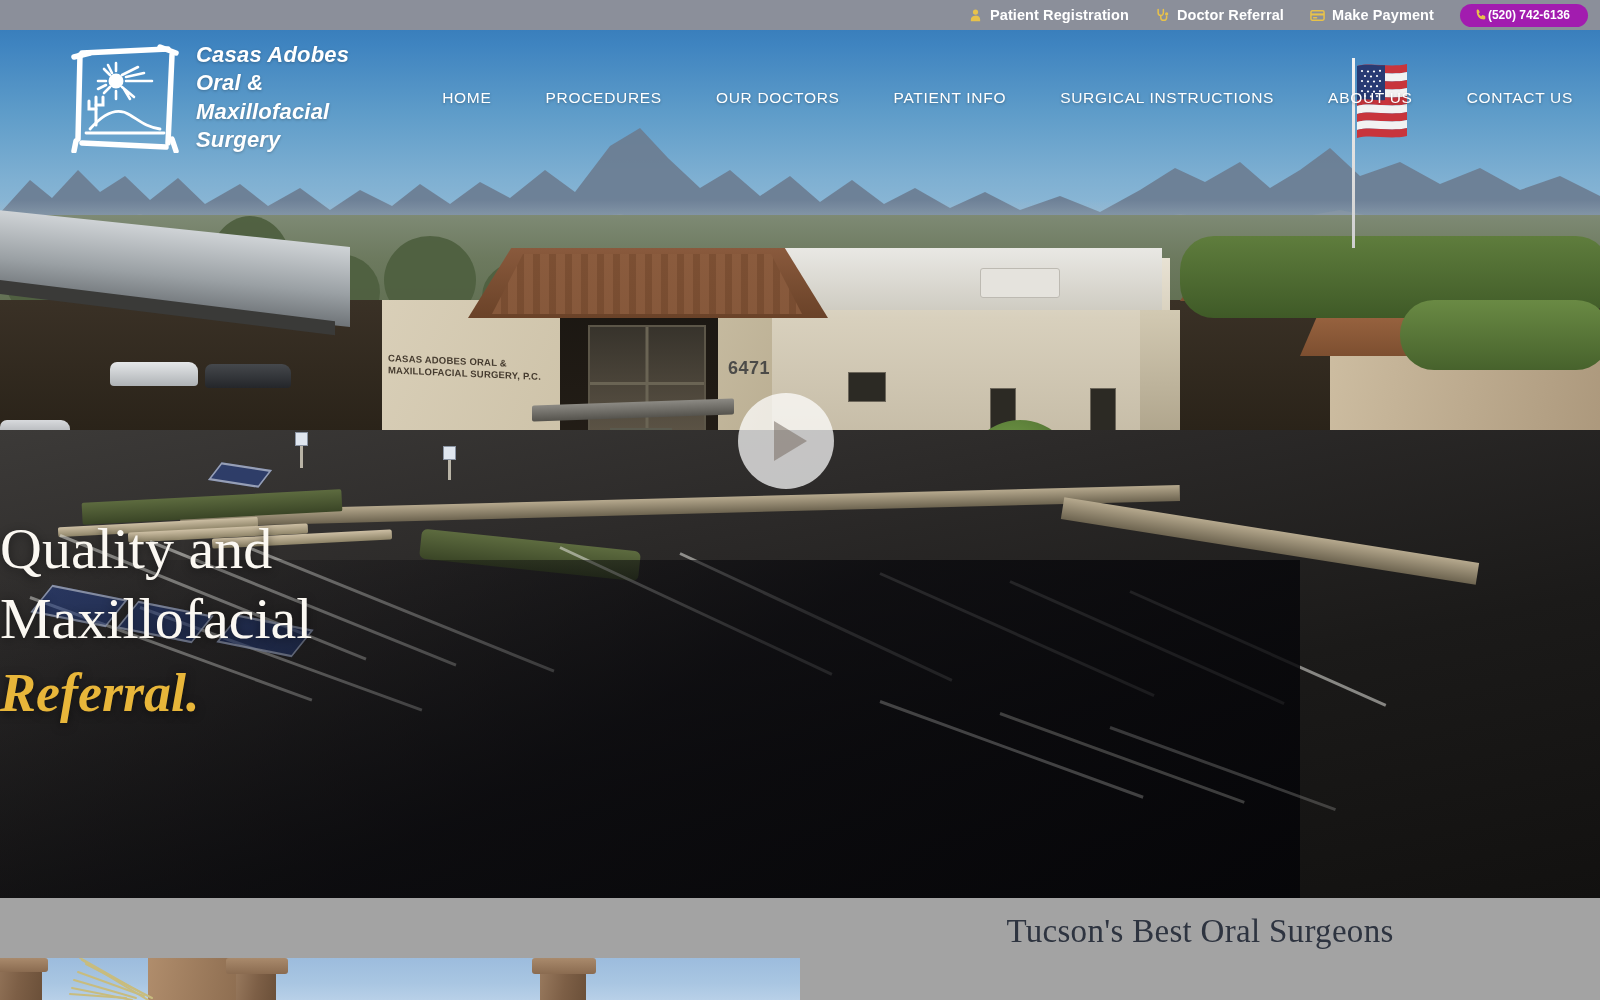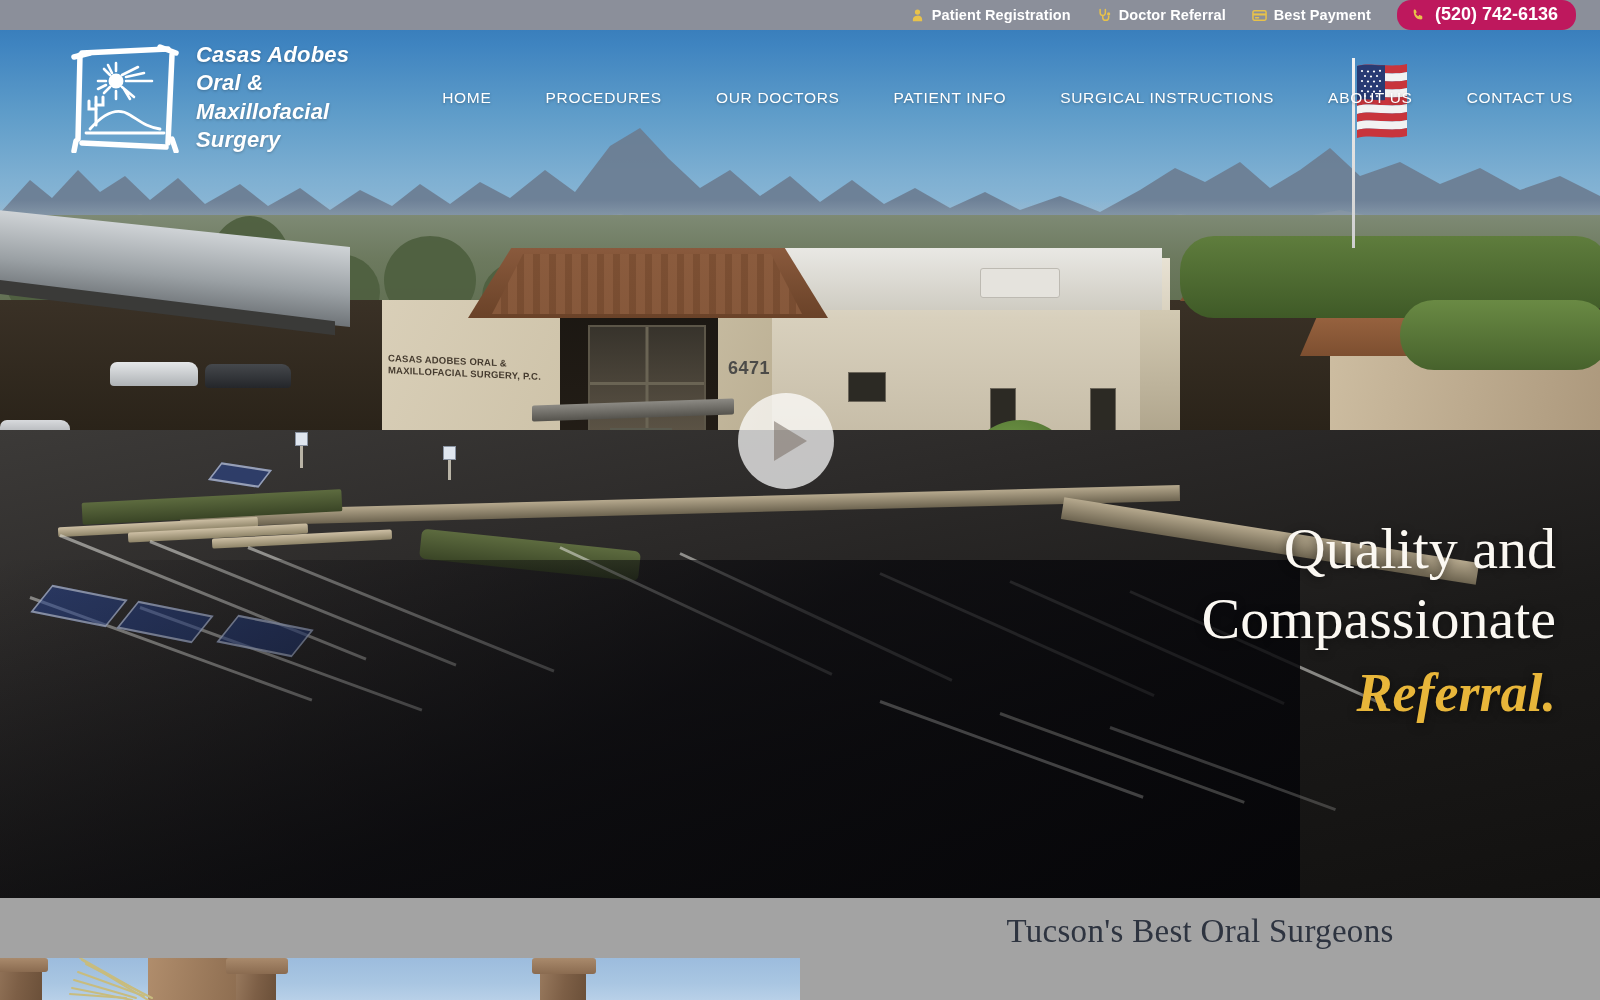--- a/index.html
+++ b/index.html
@@ -4,34 +4,34 @@
 <style>
   * { margin:0; padding:0; box-sizing:border-box; }
   html,body { width:1600px; height:1000px; overflow:hidden; background:#fff; }
   body { font-family:"Liberation Sans", sans-serif; }
 
   
   .topbar{
     position:absolute; top:0; left:0; width:1600px; height:30px;
     background:#8b8f9a;
     display:flex; align-items:center; justify-content:flex-end;
-    padding-right:24px; z-index:40;
+    padding-right:12px; z-index:40;
   }
   .topbar-link{
     display:flex; align-items:center; gap:7px;
     color:#ffffff; font-size:14.5px; font-weight:700;
     letter-spacing:.1px; margin-left:26px; cursor:pointer;
     text-decoration:none; white-space:nowrap;
   }
   .topbar-link .ticon{ display:block; width:15px; height:15px; flex:0 0 15px; }
   .phone-pill{
-    display:flex; align-items:center; gap:10px;
-    background:#be185d; color:#fff; border-radius:14px;
+    display:flex; align-items:center; gap:0;
+    background:#a21caf; color:#fff; border-radius:14px;
     padding:4px 18px 5px 14px; margin-left:26px;
-    font-size:18px; font-weight:700; cursor:pointer; white-space:nowrap;
+    font-size:12px; font-weight:700; cursor:pointer; white-space:nowrap;
   }
   .phone-pill .ticon{ width:14px; height:14px; flex:0 0 14px; }
 
   
   .hero{
     position:absolute; top:0; left:0; width:1600px; height:898px;
     overflow:hidden; z-index:10;
   }
   .hero-media{ position:absolute; inset:0; overflow:hidden; }
 
@@ -199,21 +199,21 @@
     border-top:19px solid transparent; border-bottom:19px solid transparent;
     mix-blend-mode:normal;
   }
   .play-tri{
     position:absolute; left:36px; top:28px; width:0; height:0;
     border-top:20px solid transparent; border-bottom:20px solid transparent;
     border-left:33px solid rgba(120,110,100,.55);
   }
   .hero-copy{
     position:absolute; left:0; top:520px; width:1556px; z-index:23;
-    text-align:right; pointer-events:none;
+    text-align:left; pointer-events:none;
   }
   .hero-l1,.hero-l2{
     font-family:"Liberation Serif", serif; color:#fbf8f2;
     font-size:58px; line-height:1.0; font-weight:400;
     text-shadow:0 2px 10px rgba(0,0,0,.45);
   }
   .hero-l2{ margin-top:12px; }
   .hero-l3{
     font-family:"Liberation Serif", serif; color:#e8b63a;
     font-size:54px; font-style:italic; font-weight:700; margin-top:14px;
@@ -414,21 +414,21 @@
       </g>
     </svg>
   </div>
 
   <div class="play-btn">
     <div class="play-tri"></div>
   </div>
 
   <div class="hero-copy">
     <div class="hero-l1">Quality and</div>
-    <div class="hero-l2">Compassionate</div>
+    <div class="hero-l2">Maxillofacial</div>
     <div class="hero-l3">Referral.</div>
   </div>
 </div>
 
 <div class="topbar">
 
   <a class="topbar-link">
     <svg class="ticon" viewBox="0 0 24 24" fill="#e8c24a">
       <circle cx="12" cy="6.5" r="4.2"></circle>
       <path d="M12 12.2c-4.4 0-7.4 2.6-7.4 5.6V21h14.8v-3.2c0-3-3-5.6-7.4-5.6z"></path>
@@ -444,21 +444,21 @@
     </svg>
     <span>Doctor Referral</span>
   </a>
 
   <a class="topbar-link">
     <svg class="ticon" viewBox="0 0 24 24">
       <rect x="1.5" y="4.5" width="21" height="15" rx="2.2" fill="none" stroke="#e8c24a" stroke-width="2.4"></rect>
       <rect x="1.5" y="8.6" width="21" height="3.4" fill="#e8c24a"></rect>
       <rect x="4.6" y="14.4" width="7" height="2.2" rx="1" fill="#e8c24a"></rect>
     </svg>
-    <span>Best Payment</span>
+    <span>Make Payment</span>
   </a>
 
   <div class="phone-pill">
     <svg class="ticon" viewBox="0 0 24 24" fill="#e8c24a">
       <path d="M6.6 2.5c.8 0 1.5.5 1.8 1.2l1.1 2.7c.3.7.1 1.5-.5 2l-1.2 1c.9 2 2.6 3.7 4.7 4.6l1-1.2c.5-.6 1.3-.8 2-.5l2.7 1.1c.7.3 1.2 1 1.2 1.8v2.3c0 1.1-.9 2-2 2C9.7 19.5 4.5 14.3 4.5 4.5c0-1.1.9-2 2-2z"></path>
     </svg>
     <span>(520) 742-6136</span>
   </div>
 </div>
 

